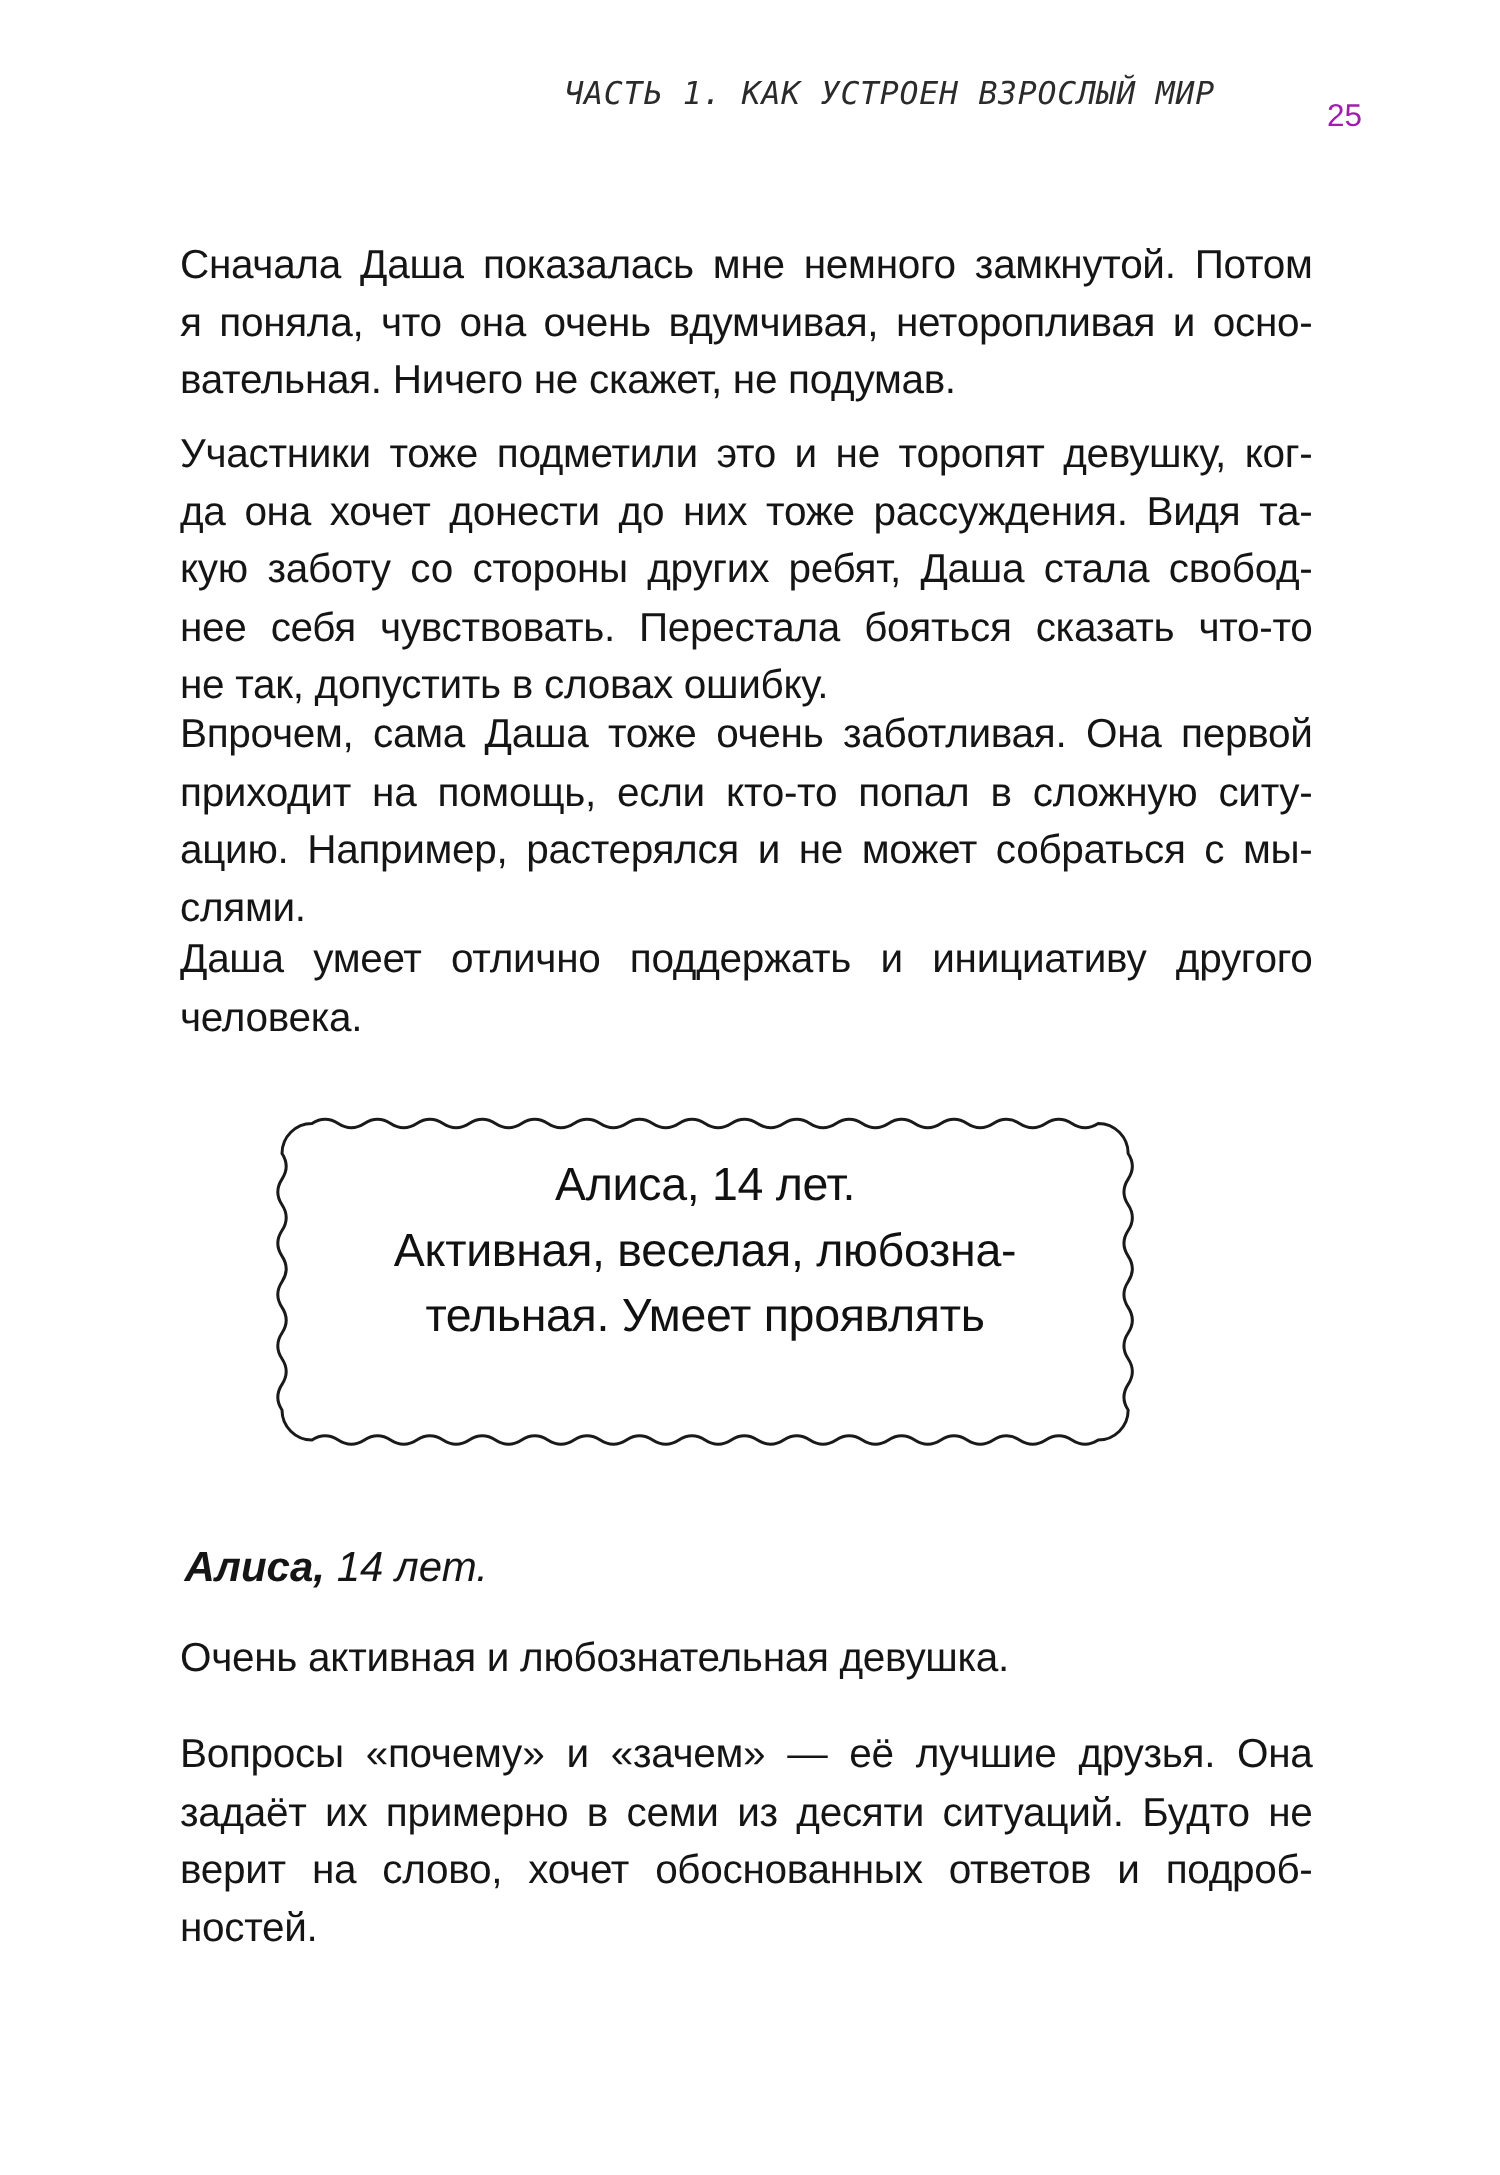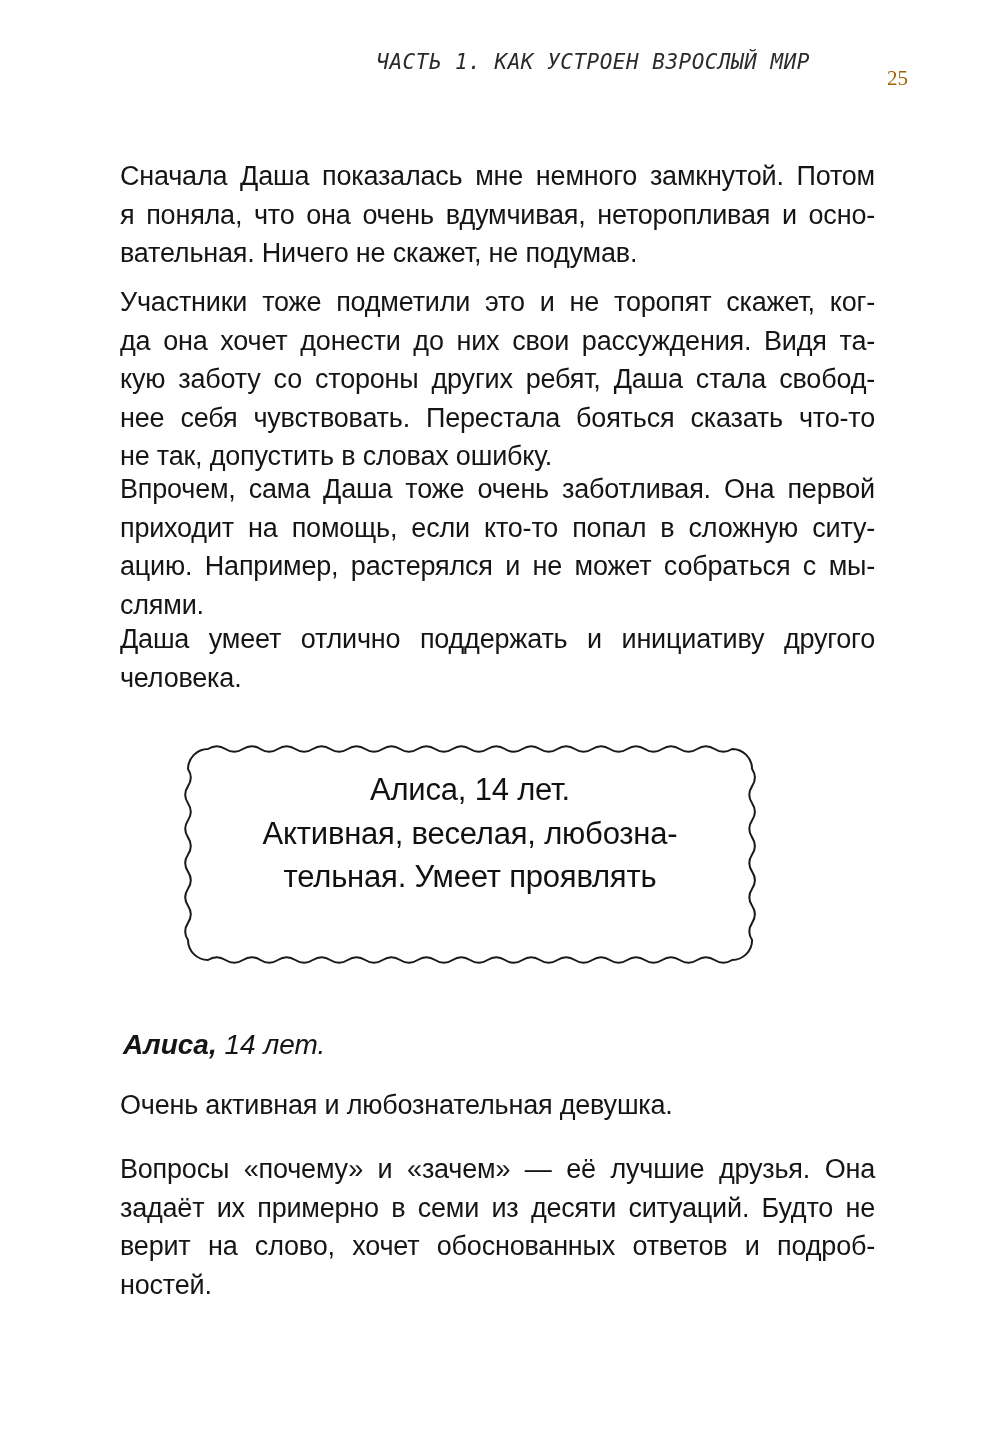--- a/index.html
+++ b/index.html
@@ -25,23 +25,23 @@
     font-size: 21px;
     letter-spacing: 0.5px;
     color: #2b2b2b;
     white-space: nowrap;
     font-style: italic;
   }
   .page-number {
     position: absolute;
     top: 66px;
     right: 92px;
-    font-family: Liberation Serif, serif;
+    font-family: Liberation Sans, sans-serif;
     font-size: 21px;
-    color: #a16207;
+    color: #a21caf;
   }
   
   .para {
     position: absolute;
     left: 120px;
     width: 755px;
     font-size: 27px;
     line-height: 38.6px;
     letter-spacing: -0.2px;
     color: #151515;
@@ -114,22 +114,22 @@
 
   <div class="page-number">25</div>
 
   <div class="para" id="para-1">
       <div class="jline">Сначала Даша показалась мне немного замкнутой. Потом</div>
       <div class="jline">я поняла, что она очень вдумчивая, неторопливая и осно-</div>
       <div class="jline last">вательная. Ничего не скажет, не подумав.</div>
     </div>
 
   <div class="para" id="para-2">
-      <div class="jline">Участники тоже подметили это и не торопят скажет, ког-</div>
-      <div class="jline">да она хочет донести до них свои рассуждения. Видя та-</div>
+      <div class="jline">Участники тоже подметили это и не торопят девушку, ког-</div>
+      <div class="jline">да она хочет донести до них тоже рассуждения. Видя та-</div>
       <div class="jline">кую заботу со стороны других ребят, Даша стала свобод-</div>
       <div class="jline">нее себя чувствовать. Перестала бояться сказать что-то</div>
       <div class="jline last">не так, допустить в словах ошибку.</div>
     </div>
 
   <div class="para" id="para-3">
       <div class="jline">Впрочем, сама Даша тоже очень заботливая. Она первой</div>
       <div class="jline">приходит на помощь, если кто-то попал в сложную ситу-</div>
       <div class="jline">ацию. Например, растерялся и не может собраться с мы-</div>
       <div class="jline last">слями.</div>

